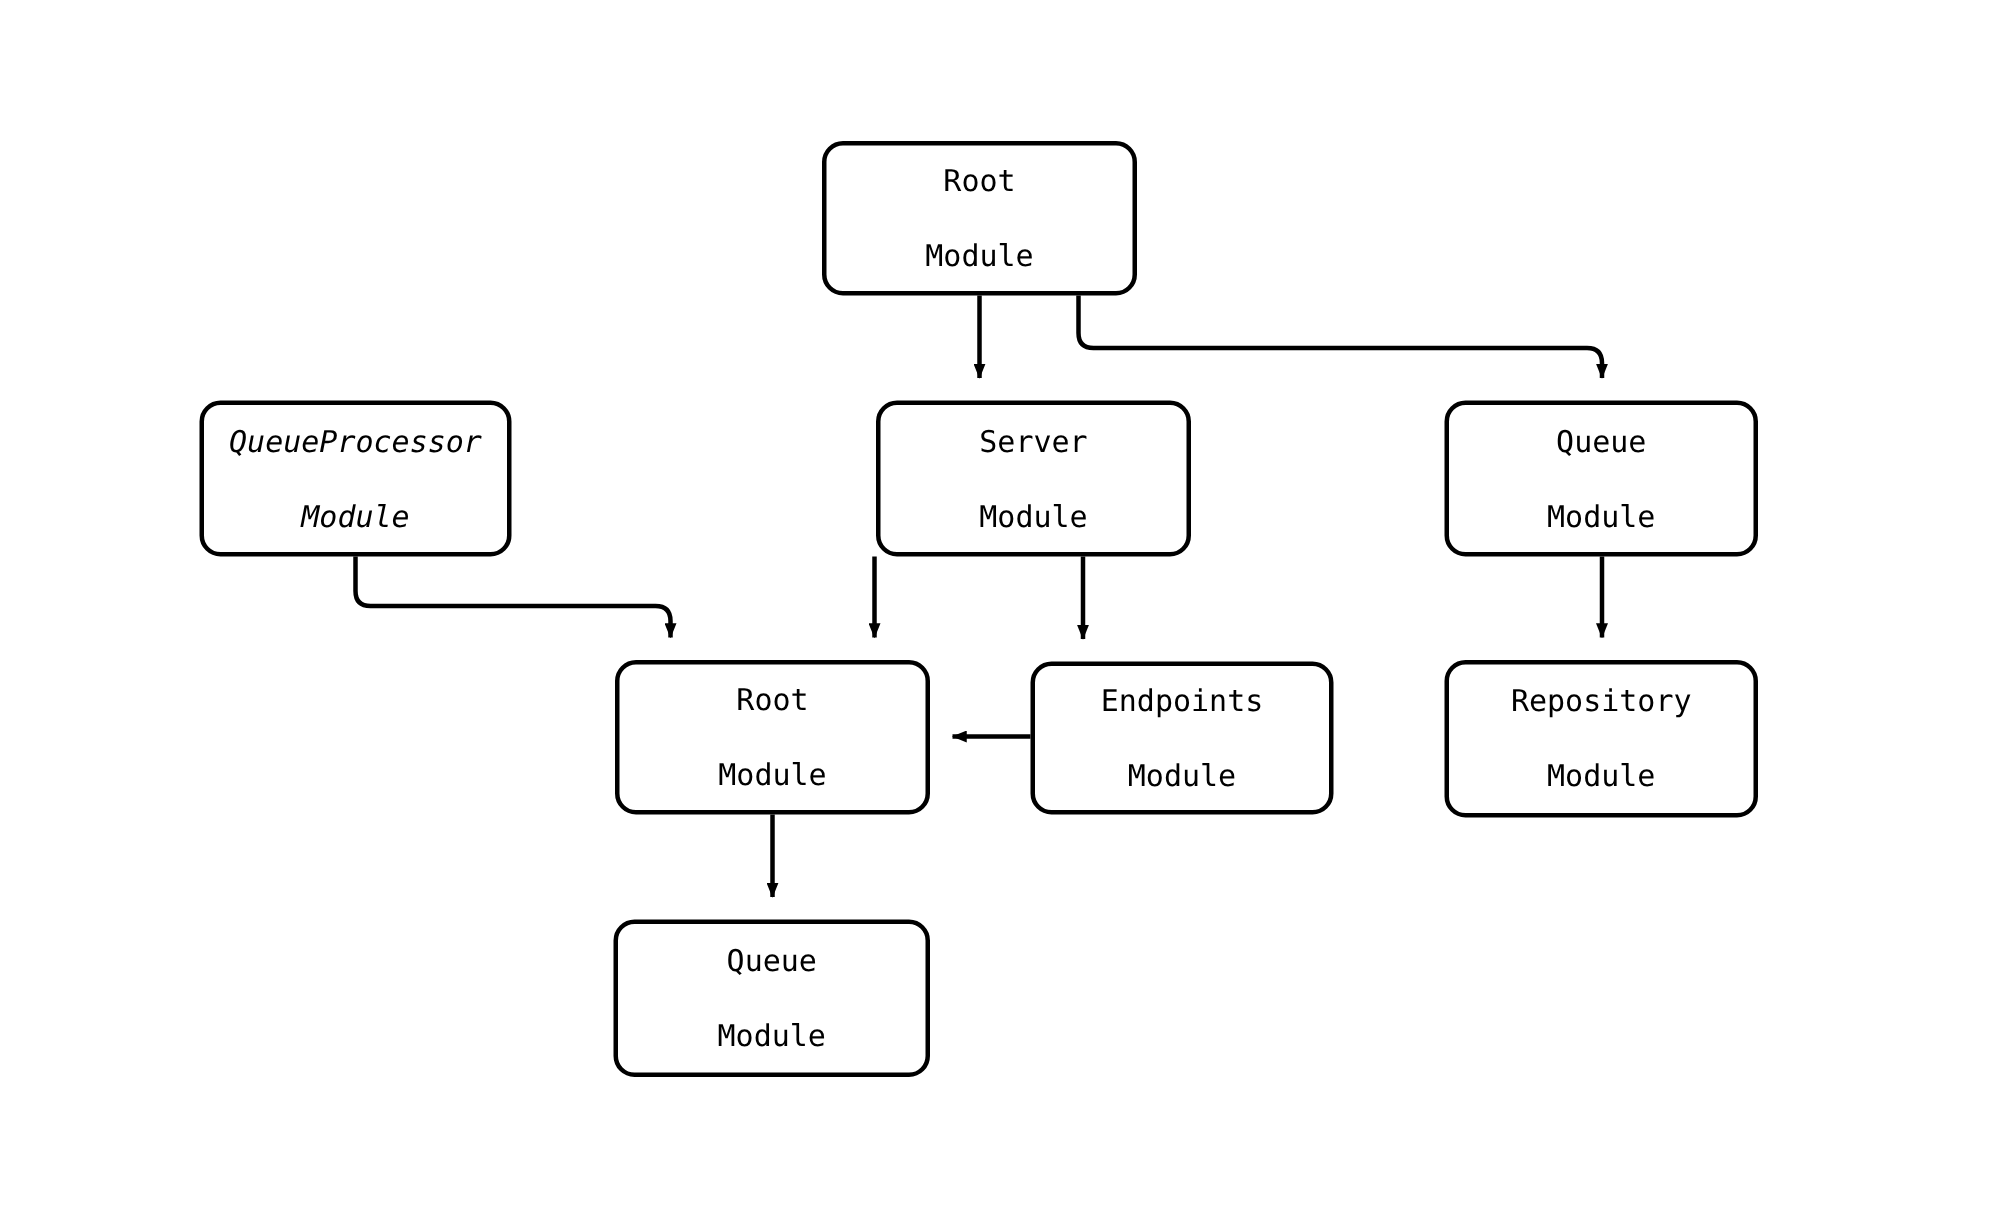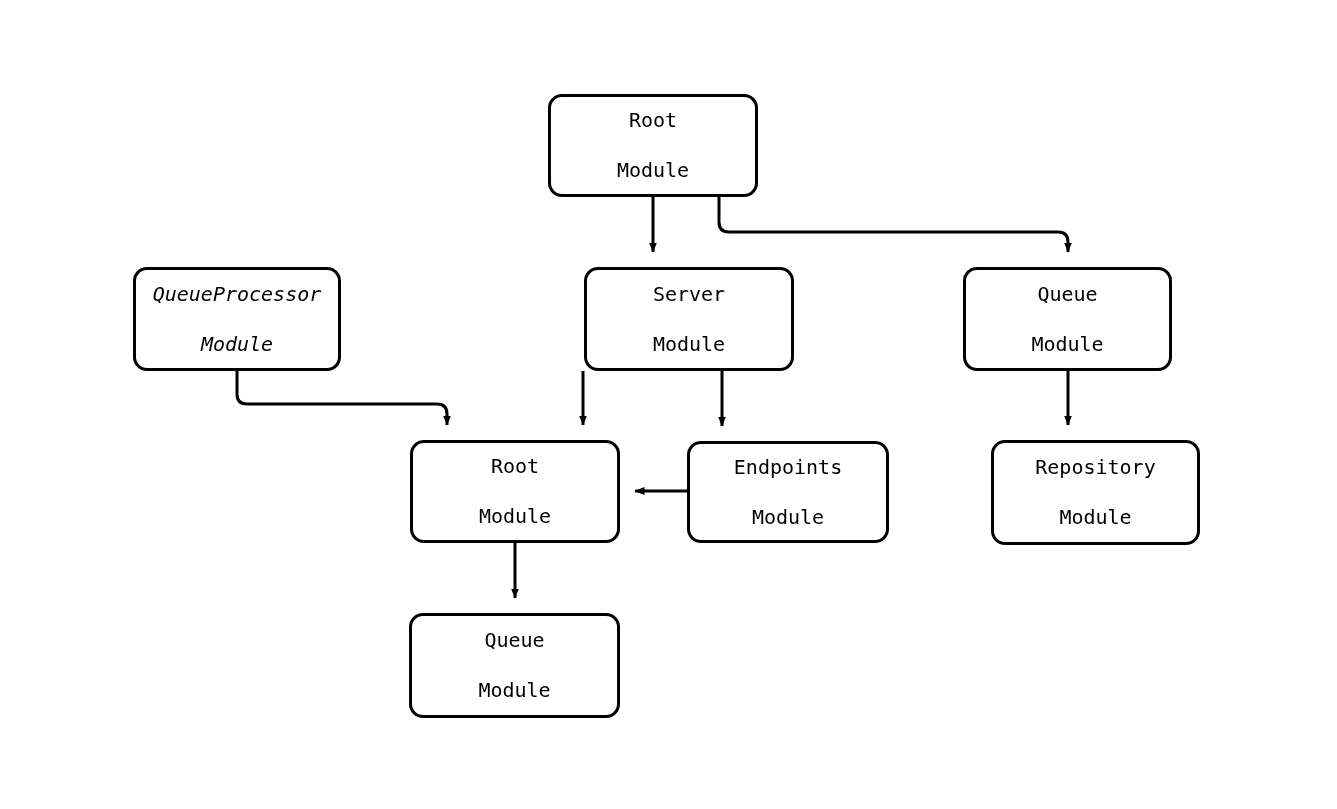--- a/index.html
+++ b/index.html
@@ -115,21 +115,21 @@
   <div class="node" style="left:410px; top:440px; width:210px; height:103px;">
     <div class="node-label">Root</div>
     <div class="node-label">Module</div>
   </div>
 
   <div class="node" style="left:687px; top:441px; width:202px; height:102px;">
     <div class="node-label">Endpoints</div>
     <div class="node-label">Module</div>
   </div>
 
-  <div class="node" style="left:963px; top:440px; width:209px; height:105px;margin-left:28px;">
+  <div class="node" style="left:963px; top:440px; width:209px; height:105px;">
     <div class="node-label">Repository</div>
     <div class="node-label">Module</div>
   </div>
 
   <div class="node" style="left:409px; top:613px; width:211px; height:105px;">
     <div class="node-label">Queue</div>
     <div class="node-label">Module</div>
   </div>
 
 </div>

